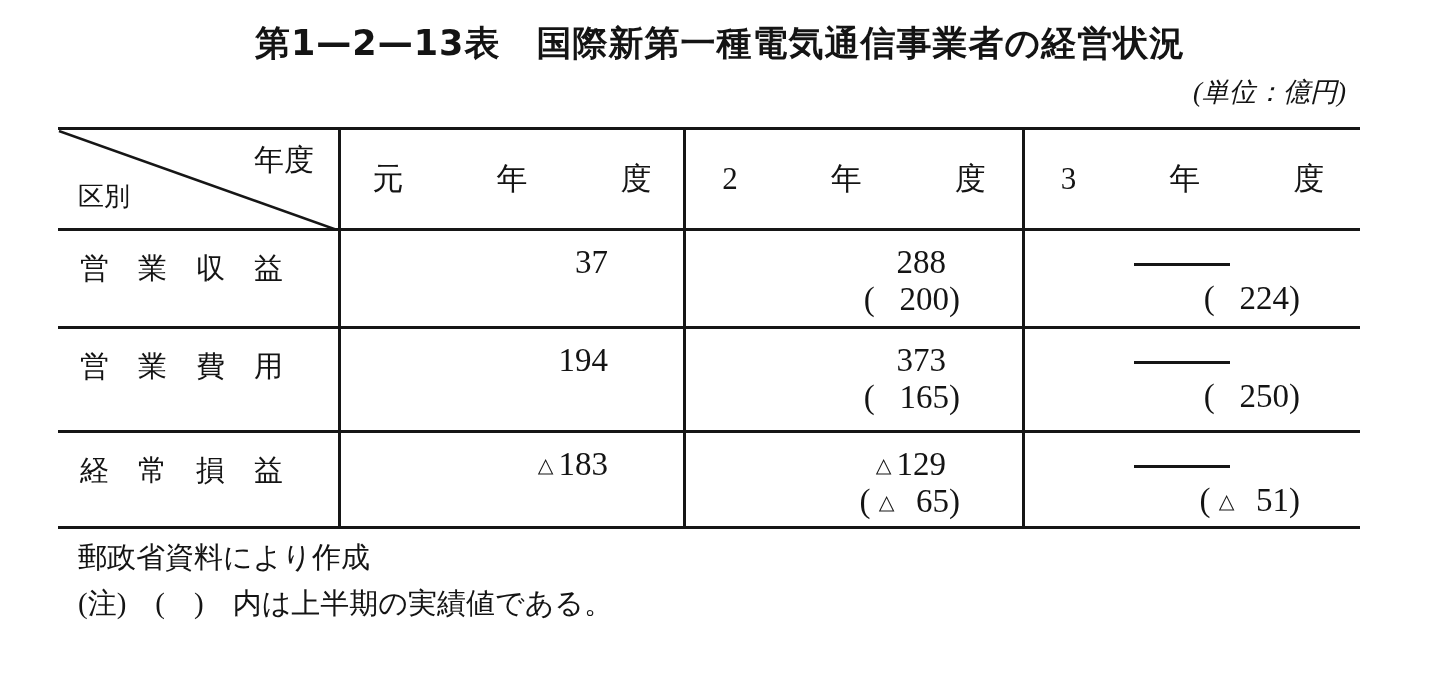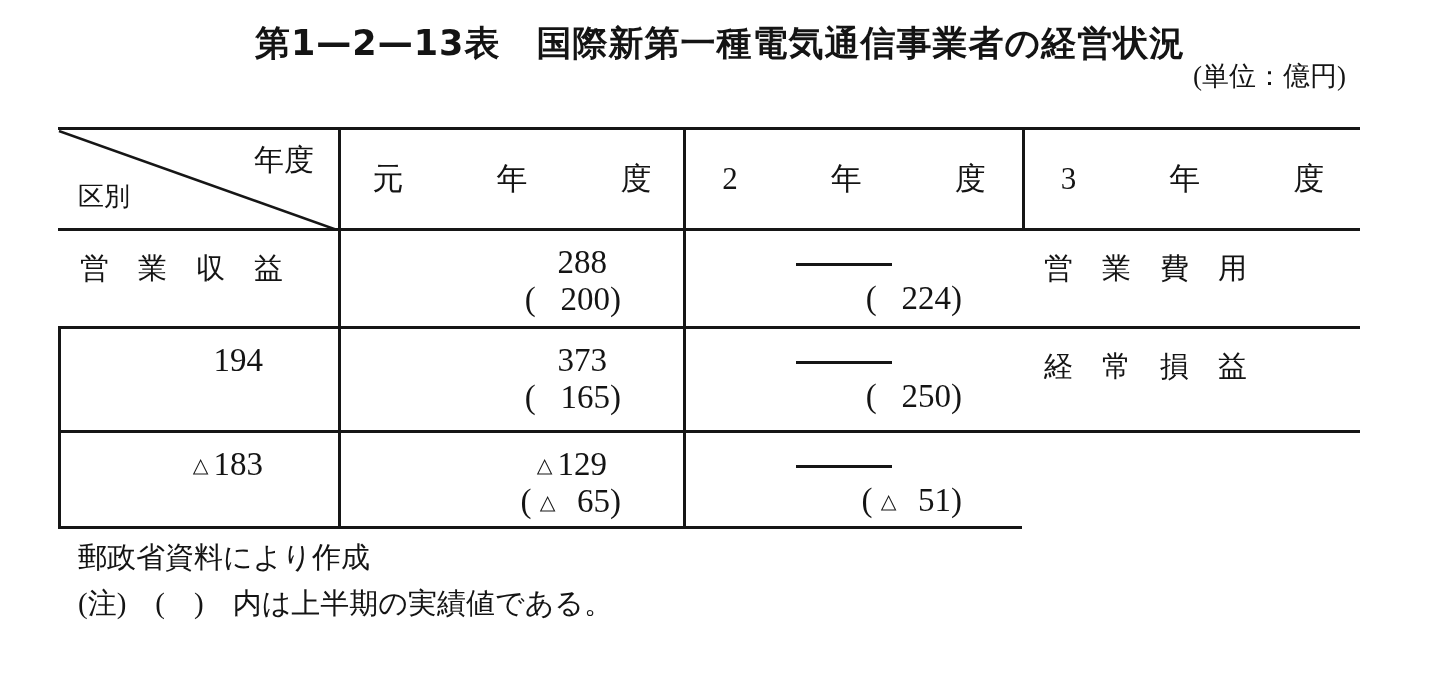--- a/index.html
+++ b/index.html
@@ -8,22 +8,22 @@
     background:#ffffff;color:#141414;
     font-family:"Liberation Serif","DejaVu Serif",serif;
   }
   
   .title{
     position:absolute;left:255px;top:20px;
     font-family:"DejaVu Sans","Liberation Sans",sans-serif;
     font-weight:700;font-size:35px;letter-spacing:1px;white-space:pre;
   }
   .unit{
-    position:absolute;right:92px;top:58px;
-    font-size:27px;white-space:pre;
+    position:absolute;right:92px;top:74px;
+    font-size:27px;white-space:pre;font-style:italic;
   }
   
   .tbl{
     position:absolute;left:58px;top:127px;
     display:grid;
     grid-template-columns:280px 345px 339px 338px;
     grid-template-rows:101px 98px 104px 96px;
     border-top:3px solid #161616;
     font-family:Liberation Serif, serif;
   }
@@ -80,20 +80,23 @@
       <line x1="1" y1="1" x2="279" y2="100" stroke="#161616" stroke-width="2.5"></line>
     </svg>
     <span class="lbl-top">年度</span>
     <span class="lbl-bottom">区別</span>
   </div>
   <div class="cell bb bl colhead">元　　　年　　　度</div>
   <div class="cell bb bl colhead">2　　　年　　　度</div>
   <div class="cell bb bl colhead">3　　　年　　　度</div>
 
   <div class="cell bb rowlabel">営　業　収　益</div>
+  <div class="cell bb bl val c1">
+    <span class="ln"><span></span><span class="tri"></span><span>37</span></span>
+  </div>
   <div class="cell bb bl val c2">
     <span class="ln shift"><span></span><span class="tri"></span><span>288</span></span>
     <span class="ln"><span></span><span class="tri"></span><span>(   200)</span></span>
   </div>
   <div class="cell bb bl val c3">
     <span class="ln"><span class="dash"></span></span>
     <span class="ln"><span></span><span class="tri"></span><span>(   224)</span></span>
   </div>
 
   <div class="cell bb rowlabel">営　業　費　用</div>

